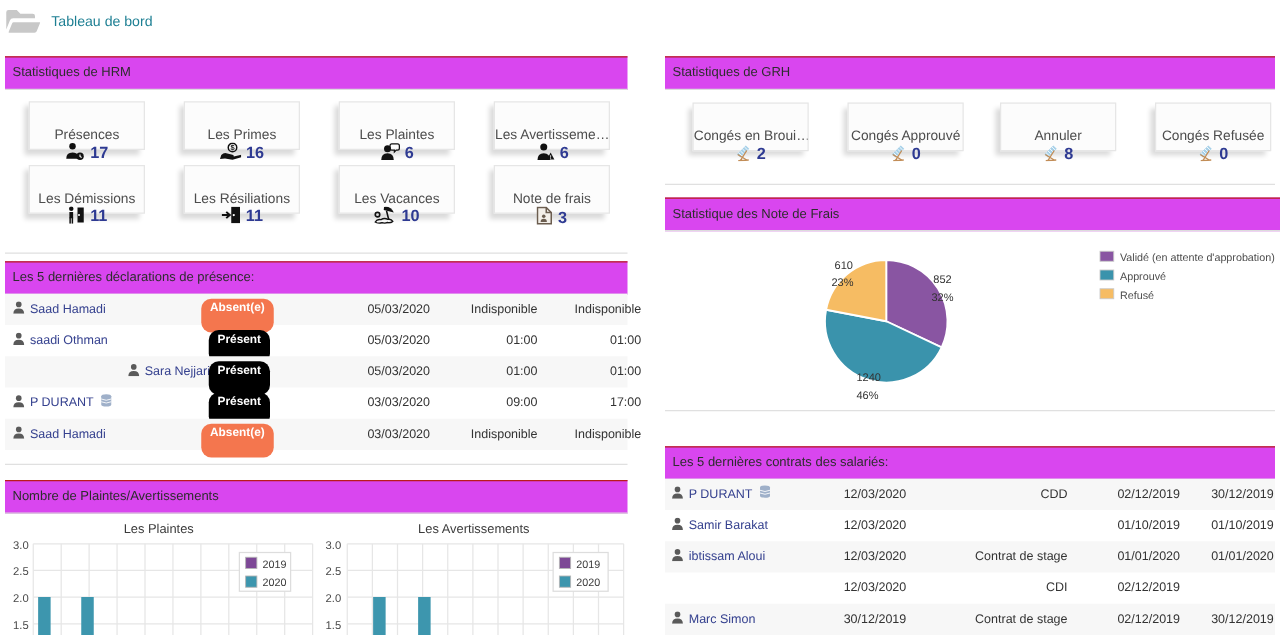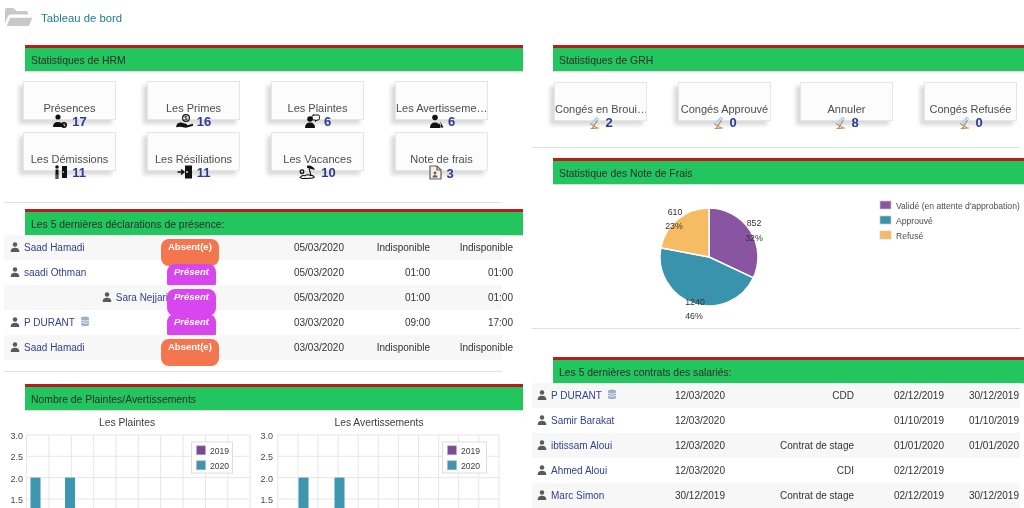--- a/index.html
+++ b/index.html
@@ -1,31 +1,31 @@
 <!DOCTYPE html>
 <html><head>
 <meta charset="utf-8">
 <style>
   * { margin:0; padding:0; box-sizing:border-box; }
   html,body { width:1024px; height:508px; background:#fff; font-family:"Liberation Sans", sans-serif; overflow:hidden; position:relative; }
   .abs { position:absolute; }
-  .bar { position:absolute; background:#22c55e; border-top:3px solid #b91c1c; border-bottom:1px solid #dcdcdc; color:#2d2d2d; font-size:10.4px; line-height:25px; padding-left:6px; height:27px;margin-left:21px; }
+  .bar { position:absolute; background:#d946ef; border-top:1px solid #b91c1c; border-bottom:1px solid #dcdcdc; color:#2d2d2d; font-size:10.4px; line-height:25px; padding-left:6px; height:27px; }
   .card { position:absolute; width:93px; height:39px; background:#fcfcfc; border:1px solid #e6e6e6; box-shadow:-4px 4px 4px rgba(0,0,0,0.15); text-align:center; }
   .card .t { font-size:11px; color:#4d4d4d; margin-top:20px; line-height:12px; white-space:nowrap; overflow:hidden; }
   .card .n { font-size:13px; font-weight:bold; color:#2e3a92; margin-top:0; line-height:15px; }
   .card .n svg { vertical-align:-2px; margin-right:4px; }
   .row { position:absolute; width:498px; height:25px; font-size:10px; color:#333; }
   .row.g { background:#f7f7f7; }
   .rowr { position:absolute; left:532px; width:488px; height:25px; font-size:10px; color:#333; }
   .rowr.g { background:#f7f7f7; }
   .name { color:#35418f; }
   .cell { position:absolute; top:0; line-height:25px; text-align:right; }
   .pill { position:absolute; top:4px; height:27px; line-height:15px; border-radius:8px; color:#fff; font-size:9.5px; font-weight:bold; padding:0 7px; }
   .pill.red { background:#f4764e; }
-  .pill.green { background:#d946ef;font-style:italic; }
+  .pill.green { background:#000000; }
 </style>
 </head>
 <body>
 
 <svg class="abs" style="left:0px; top:0px;" width="40" height="30" viewBox="0 0 40 30">
   <path d="M5 25 V9.8 Q5 8 6.8 8 h6.6 l2.9 2.9 h9.8 Q28 10.9 28 12.7 V14.5 H10.6 Q8.6 14.5 7.9 16.3 L5 23.5 Z" fill="#c8c8c8"></path>
   <path d="M10.9 17 H31.3 Q33.3 17 32.6 18.8 L30 25.3 Q29.4 26.8 27.6 26.8 H7.7 Q5.7 26.8 6.4 25 L9 18.5 Q9.6 17 10.9 17 Z" fill="#c8c8c8" stroke="#fff" stroke-width="1.4"></path>
 </svg>
 <div class="abs" style="left:41px; top:13px; font-size:11.3px; line-height:11px; color:#1d7f93;">Tableau de bord</div>
 
@@ -322,24 +322,20 @@
   <span class="cell" style="left:5px; width:170px; text-align:left;"><svg width="10" height="10" viewBox="0 0 12 12" style="vertical-align:-1px; margin-right:4px;">
         <circle cx="6" cy="3" r="2.7" fill="#5a5a5a"></circle>
         <path d="M0.8 12 q0-5 5.2-5 t5.2 5 z" fill="#5a5a5a"></path>
       </svg><span class="name">ibtissam Aloui</span></span>
   <span class="cell" style="left:93px; width:100px;">12/03/2020</span>
   <span class="cell" style="left:182px; width:140px;">Contrat de stage</span>
   <span class="cell" style="left:312px; width:100px;">01/01/2020</span>
   <span class="cell" style="left:387px; width:100px;">01/01/2020</span>
 </div>
 <div class="rowr" style="top:458px;">
-  <span class="cell" style="left:5px; width:170px; text-align:left;"><svg width="10" height="10" viewBox="0 0 12 12" style="vertical-align:-1px; margin-right:4px;">
-        <circle cx="6" cy="3" r="2.7" fill="#5a5a5a"></circle>
-        <path d="M0.8 12 q0-5 5.2-5 t5.2 5 z" fill="#5a5a5a"></path>
-      </svg><span class="name">Ahmed Aloui</span></span>
   <span class="cell" style="left:93px; width:100px;">12/03/2020</span>
   <span class="cell" style="left:182px; width:140px;">CDI</span>
   <span class="cell" style="left:312px; width:100px;">02/12/2019</span>
 </div>
 <div class="rowr g" style="top:483px;">
   <span class="cell" style="left:5px; width:170px; text-align:left;"><svg width="10" height="10" viewBox="0 0 12 12" style="vertical-align:-1px; margin-right:4px;">
         <circle cx="6" cy="3" r="2.7" fill="#5a5a5a"></circle>
         <path d="M0.8 12 q0-5 5.2-5 t5.2 5 z" fill="#5a5a5a"></path>
       </svg><span class="name">Marc Simon</span></span>
   <span class="cell" style="left:93px; width:100px;">30/12/2019</span>

